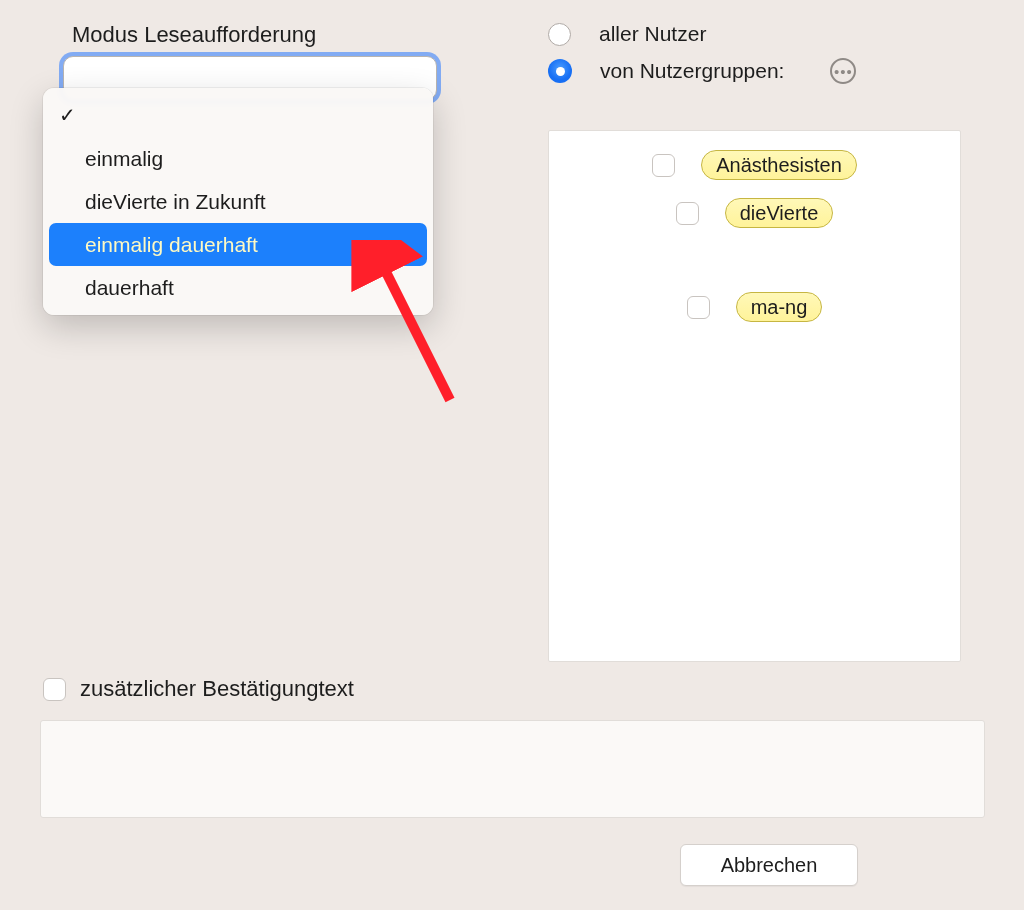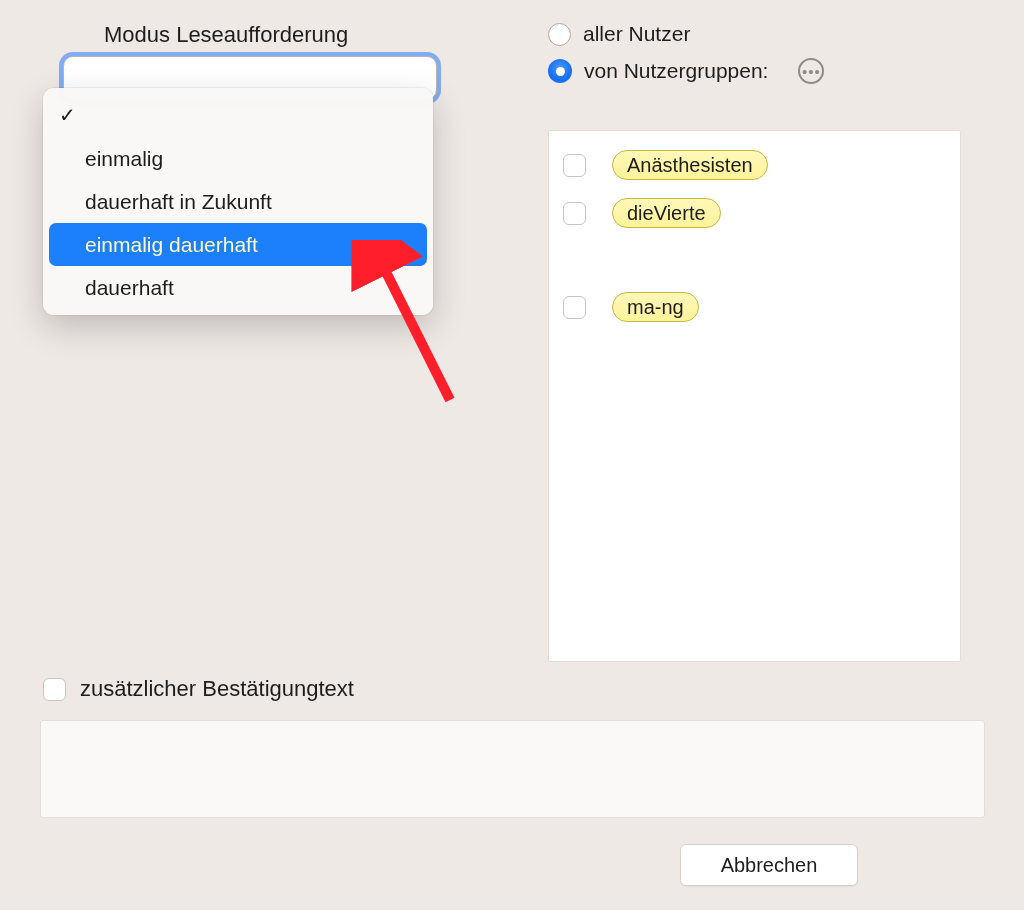--- a/index.html
+++ b/index.html
@@ -26,21 +26,21 @@
     font-family: -apple-system, "Helvetica Neue", Arial, sans-serif;
     color: var(--text);
     overflow:hidden;
     position:relative;
   }
   .stage { position:relative; width:100%; height:100%; }
 
   
   .modus-label {
     position:absolute; left:72px; top:22px;
-    font-size:22px; font-weight:400;margin-left:32px;
+    font-size:22px; font-weight:400;
   }
   .select-field {
     position:absolute; left:63px; top:56px;
     width:374px; height:44px;
     border-radius:10px;
     background:#fff;
     box-shadow: 0 0 0 4px rgba(40,120,255,.55);
     border:1px solid #b8b4b0;
   }
   
@@ -67,21 +67,21 @@
     position:absolute; left:10px; top:0;
     font-size:20px;
   }
   .menu-item.hovered {
     background: var(--select-blue);
     color:#fef9c3;
   }
 
   
   .radio-row {
-    position:absolute; display:flex; align-items:center; gap:12px;
+    position:absolute; display:flex; align-items:center; gap:28px;
     font-size:21px;
   }
   .radio {
     width:23px; height:23px; border-radius:50%;
     border:1px solid #b0aaa6;
     background:#fff;
     display:inline-flex; align-items:center; justify-content:center;
     flex:0 0 auto;
   }
   .radio.selected {
@@ -104,20 +104,21 @@
     position:absolute; left:548px; top:130px;
     width:413px; height:532px;
     background:#fff;
     border:1px solid var(--border-light);
     border-radius:2px;
     padding:10px 14px;
   }
   .group-row {
     display:flex; align-items:center; gap:26px;
     height:48px;
+    justify-content:center;
   }
   .chk {
     width:23px; height:23px; border-radius:6px;
     background:#fff; border:1px solid var(--checkbox-border);
     flex:0 0 auto;
   }
   .pill {
     display:inline-flex; align-items:center;
     height:30px; padding:0 14px;
     border-radius:15px;
@@ -185,21 +186,21 @@
 <body>
 
 <div class="stage">
 
   <div class="modus-label">Modus Leseaufforderung</div>
   <div class="select-field"></div>
 
   <div class="menu">
     <div class="menu-item checked"></div>
     <div class="menu-item">einmalig</div>
-    <div class="menu-item">dauerhaft in Zukunft</div>
+    <div class="menu-item">dieVierte in Zukunft</div>
     <div class="menu-item hovered">einmalig dauerhaft</div>
     <div class="menu-item">dauerhaft</div>
   </div>
 
   <div class="radio-row" style="left:548px; top:22px;">
     <span class="radio"></span>
     <span>aller Nutzer</span>
   </div>
 
   <div class="radio-row" style="left:548px; top:58px;">

